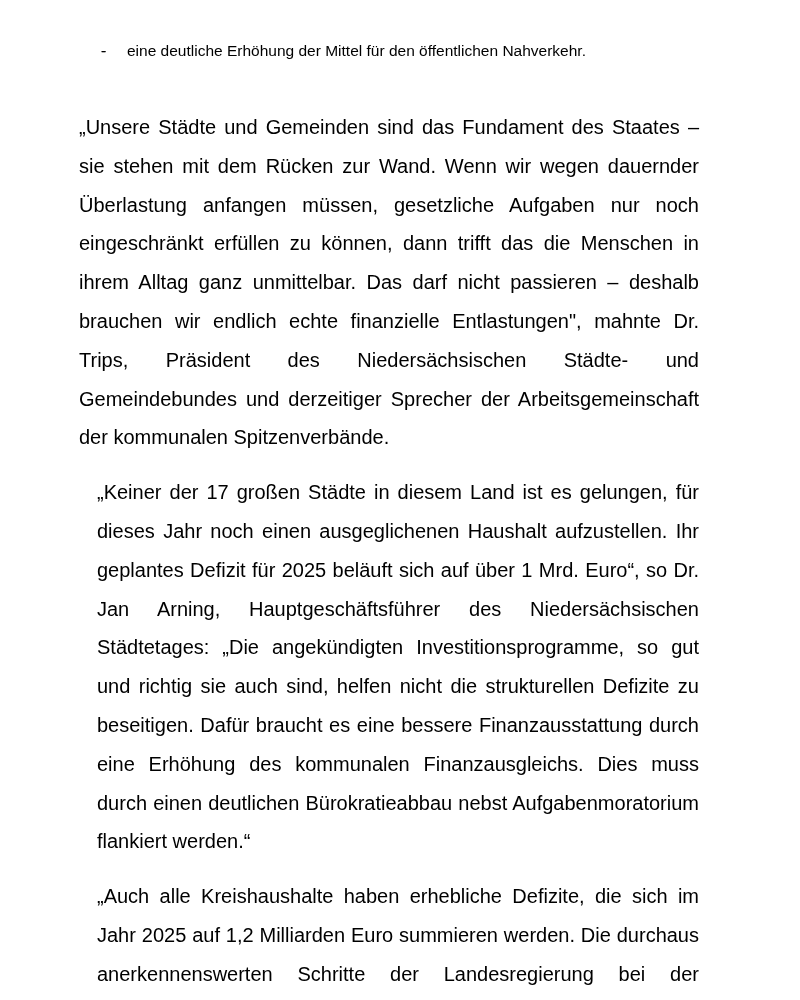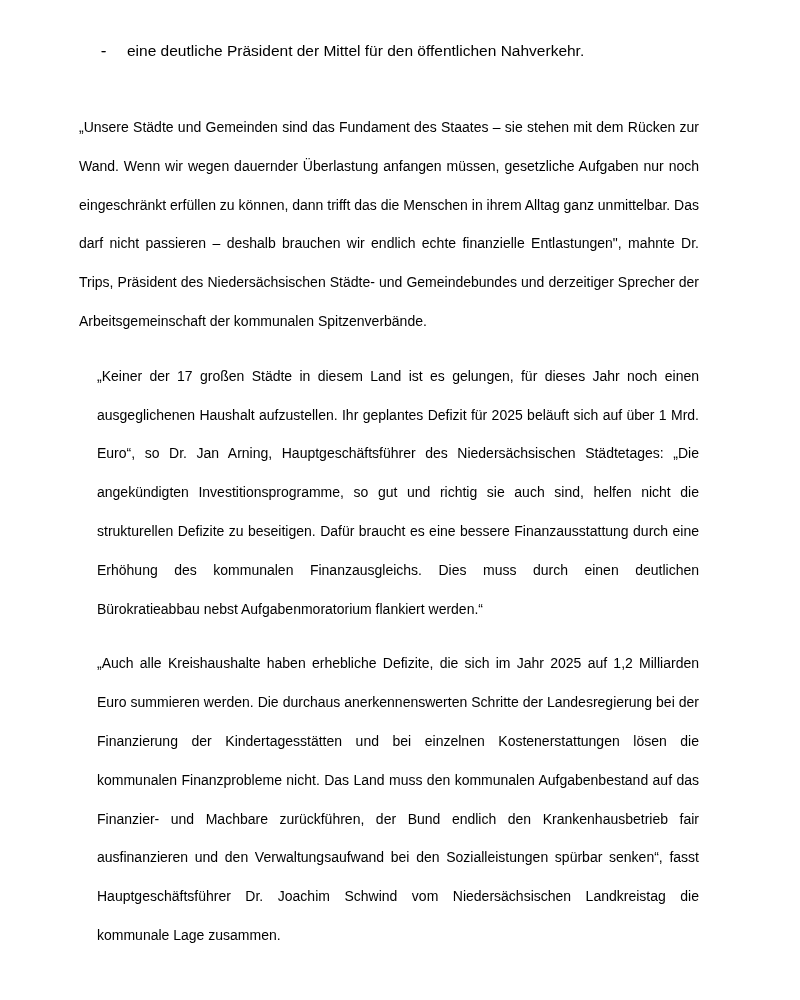--- a/index.html
+++ b/index.html
@@ -47,21 +47,21 @@
   .bullet-marker {
     position: absolute;
     left: 22px;
     top: 0;
     font-size: 15.5px;
     line-height: 29px;
   }
 
   
   .para {
-    font-size: 14px;
+    font-size: 20px;
     line-height: 38.8px;
     text-align: justify;
     text-justify: inter-word;
     margin: 0;
     hyphens: none;
   }
   .para.first-para { margin-top: 43px; }
   .para + .para   { margin-top: 16px; margin-left: 18px; }
 </style>
 </head>
@@ -69,21 +69,21 @@
 
 <div class="page">
   <div class="doc-body">
 
     <ul class="bullet-list">
       <li class="bullet-item">
         <span class="bullet-marker">-</span>
       </li>
       <li class="bullet-item">
         <span class="bullet-marker">-</span>
-        <span>eine deutliche Präsident der Mittel für den öffentlichen Nahverkehr.</span>
+        <span>eine deutliche Erhöhung der Mittel für den öffentlichen Nahverkehr.</span>
       </li>
     </ul>
 
     <p class="para first-para">„Unsere Städte und Gemeinden sind das Fundament des Staates – sie stehen mit dem Rücken zur Wand. Wenn wir wegen dauernder Überlastung anfangen müssen, gesetzliche Aufgaben nur noch eingeschränkt erfüllen zu können, dann trifft das die Menschen in ihrem Alltag ganz unmittelbar. Das darf nicht passieren – deshalb brauchen wir endlich echte finanzielle Entlastungen", mahnte Dr. Trips, Präsident des Niedersächsischen Städte- und Gemeindebundes und derzeitiger Sprecher der Arbeitsgemeinschaft der kommunalen Spitzenverbände.</p>
 
     <p class="para">„Keiner der 17 großen Städte in diesem Land ist es gelungen, für dieses Jahr noch einen ausgeglichenen Haushalt aufzustellen. Ihr geplantes Defizit für 2025 beläuft sich auf über 1 Mrd. Euro“, so Dr. Jan Arning, Hauptgeschäftsführer des Niedersächsischen Städtetages: „Die angekündigten Investitionsprogramme, so gut und richtig sie auch sind, helfen nicht die strukturellen Defizite zu beseitigen. Dafür braucht es eine bessere Finanzausstattung durch eine Erhöhung des kommunalen Finanzausgleichs. Dies muss durch einen deutlichen Bürokratieabbau nebst Aufgabenmoratorium flankiert werden.“</p>
 
     <p class="para">„Auch alle Kreishaushalte haben erhebliche Defizite, die sich im Jahr 2025 auf 1,2 Milliarden Euro summieren werden. Die durchaus anerkennenswerten Schritte der Landesregierung bei der Finanzierung der Kindertagesstätten und bei einzelnen Kostenerstattungen lösen die kommunalen Finanzprobleme nicht. Das Land muss den kommunalen Aufgabenbestand auf das Finanzier- und Machbare zurückführen, der Bund endlich den Krankenhausbetrieb fair ausfinanzieren und den Verwaltungsaufwand bei den Sozialleistungen spürbar senken“, fasst Hauptgeschäftsführer Dr. Joachim Schwind vom Niedersächsischen Landkreistag die kommunale Lage zusammen.</p>
 
   </div>

